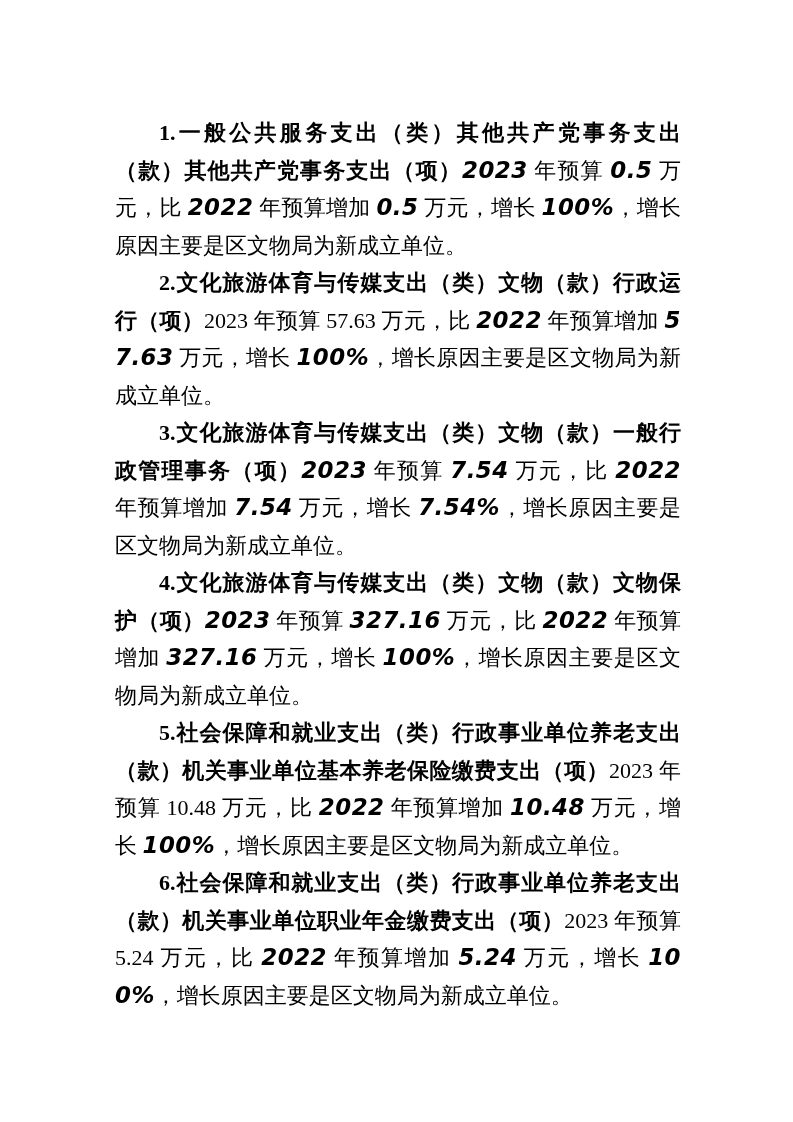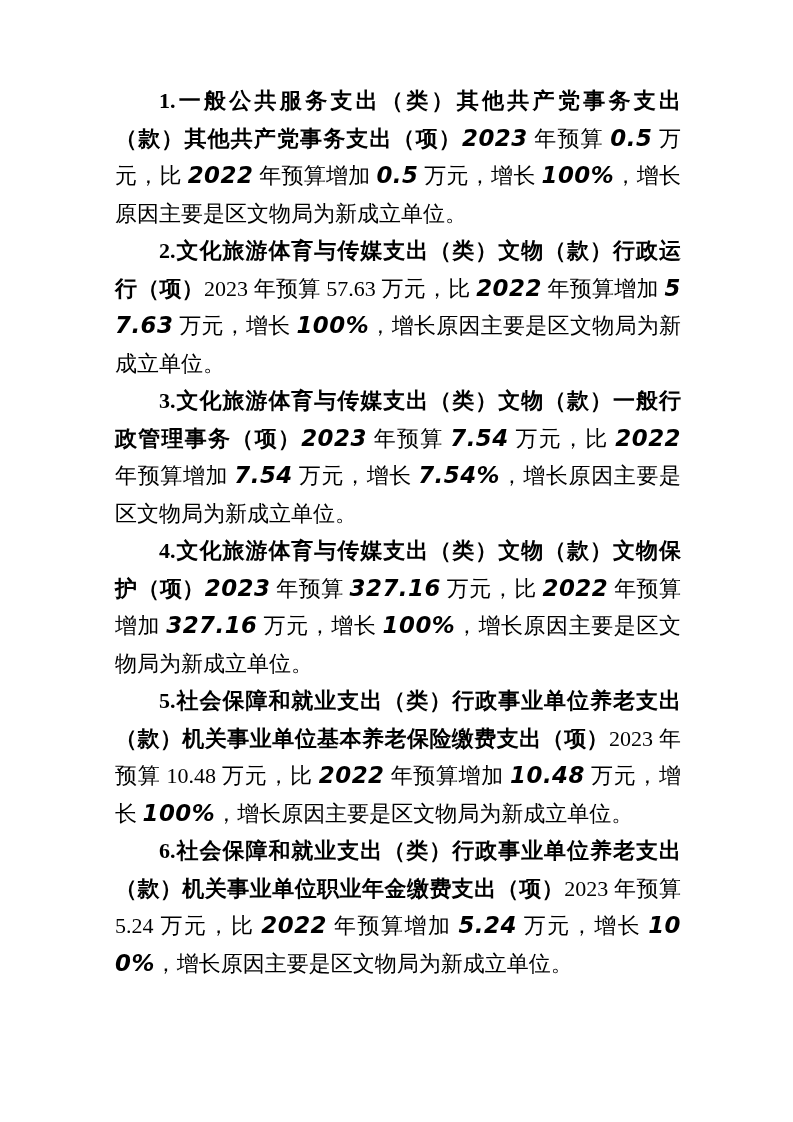--- a/index.html
+++ b/index.html
@@ -16,21 +16,21 @@
   }
   .page {
     position: relative;
     width: 793px;
     height: 1122px;
     background: #ffffff;
   }
   .doc-body {
     position: absolute;
     left: 115px;
-    top: 82px;
+    top: 114px;
     width: 566px;
   }
   p.para {
     margin: 0;
     padding: 0;
     font-size: 22px;
     line-height: 37.5px;
     text-align: justify;
     text-indent: 2em;
     word-break: break-all;

